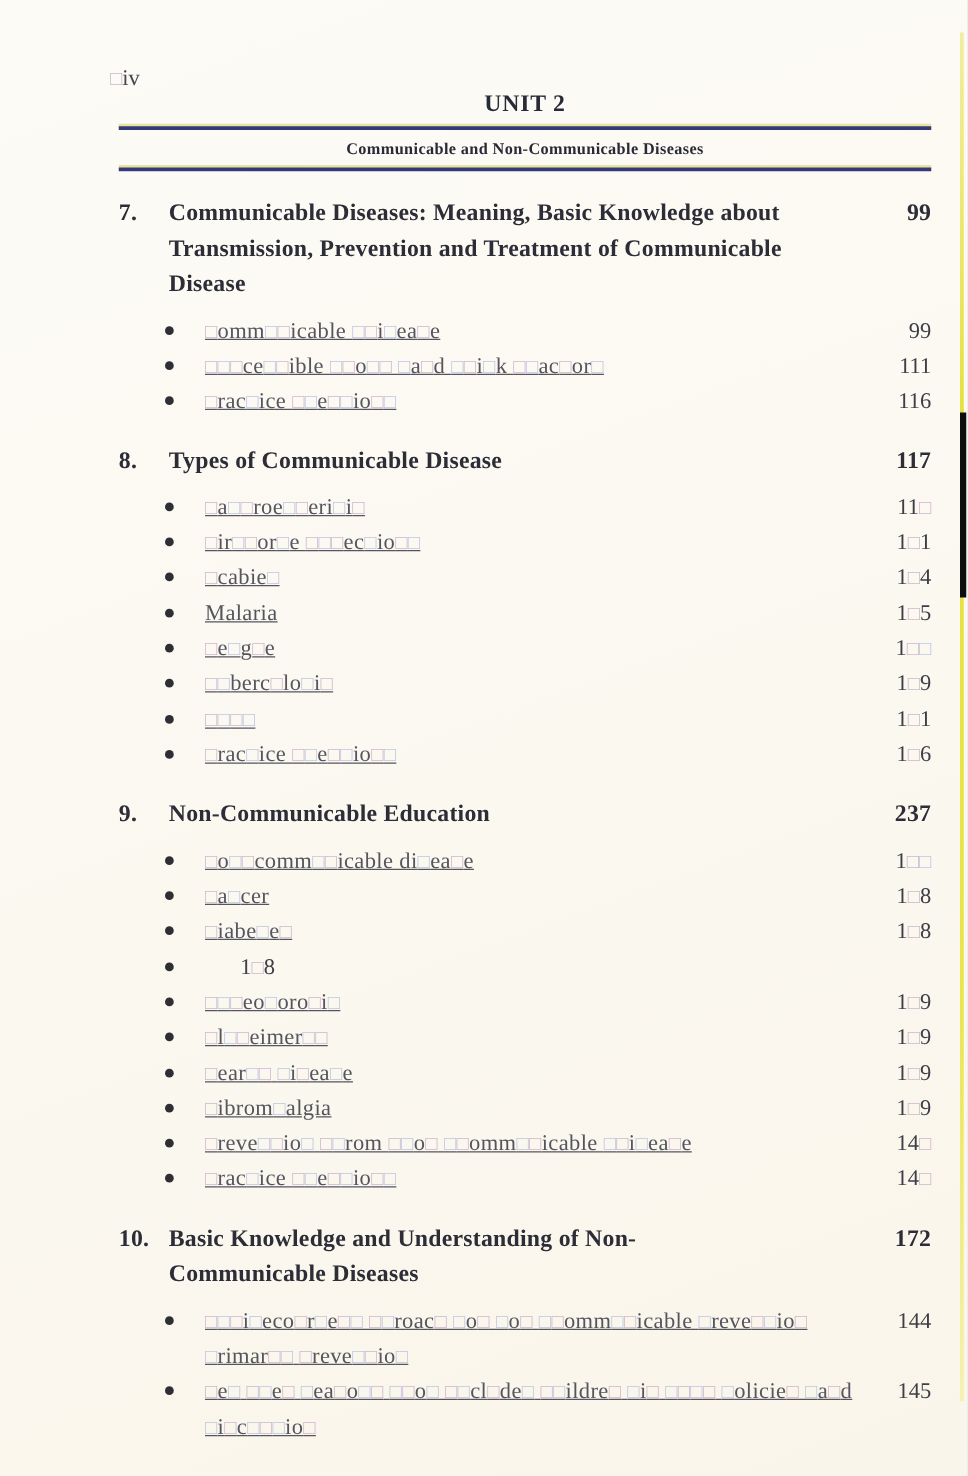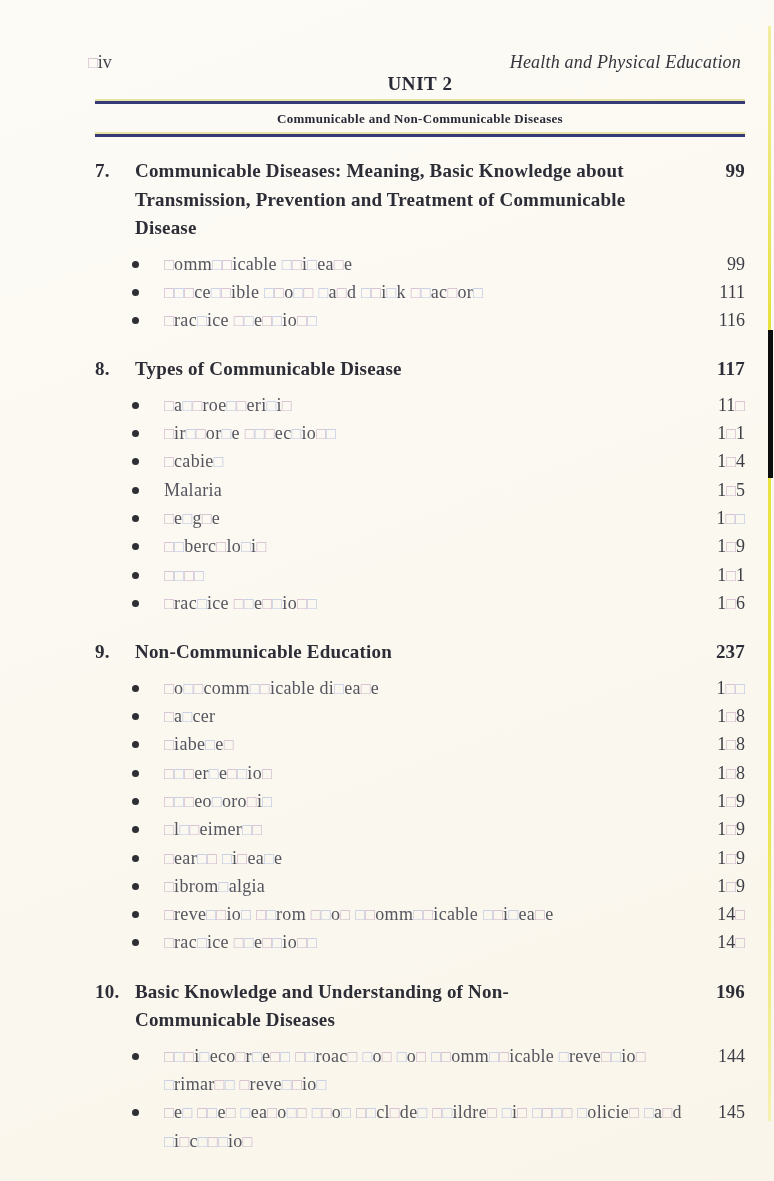--- a/index.html
+++ b/index.html
@@ -32,37 +32,36 @@
   .chapter{display:flex;margin-top:20px;font-weight:bold;font-size:19px;
     line-height:28.5px;color:#2c2d36;letter-spacing:.2px;}
   .chapter .num{flex:none;width:40px;}
   .chapter .title{flex:1;white-space:pre-line;}
   .chapter .pg{flex:none;min-width:48px;text-align:right;align-self:flex-start;}
 
   .items{margin-top:8px;}
   .item{display:flex;font-size:18px;line-height:27.3px;}
   .bullet{flex:none;width:69px;}
   .dot{display:block;width:7px;height:7px;border-radius:50%;background:#2e2f35;margin:10px 0 0 37px;}
-  .label{flex:1;color:#54555e;white-space:pre-line;letter-spacing:.3px;}
+  .label{flex:1;color:#54555e;white-space:pre-line;letter-spacing:.3px;text-decoration:underline;}
   .item .pg{flex:none;min-width:56px;text-align:right;color:#3d3e46;}
 
   
   .gh{color:#d0b7cd;font-size:.9em;}
   .gh:nth-of-type(even){color:#bdc7e3;}
 </style>
 </head>
 <body>
 
 <div class="page">
   <div class="edge-yellow"></div>
   <div class="edge-black"></div>
 
   <header>
     <span class="folio"><span class="gh">□</span>iv</span>
-    <span class="running">Health and Physical Education</span>
   </header>
 
   <main>
     <div class="unit-label">UNIT 2</div>
     <div class="rule"></div>
     <div class="unit-title">Communicable and Non-Communicable Diseases</div>
     <div class="rule"></div>
 
     <section>
       <div class="chapter">
@@ -188,21 +187,20 @@
           <span class="bullet">
               <i class="dot"></i>
             </span>
           <span class="label"><span class="gh">□</span>iabe<span class="gh">□</span>e<span class="gh">□</span></span>
           <span class="pg">1<span class="gh">□</span>8</span>
         </div>
         <div class="item">
           <span class="bullet">
               <i class="dot"></i>
             </span>
-          <span class="label"><span class="gh">□</span><span class="gh">□</span><span class="gh">□</span>er<span class="gh">□</span>e<span class="gh">□</span><span class="gh">□</span>io<span class="gh">□</span></span>
           <span class="pg">1<span class="gh">□</span>8</span>
         </div>
         <div class="item">
           <span class="bullet">
               <i class="dot"></i>
             </span>
           <span class="label"><span class="gh">□</span><span class="gh">□</span><span class="gh">□</span>eo<span class="gh">□</span>oro<span class="gh">□</span>i<span class="gh">□</span></span>
           <span class="pg">1<span class="gh">□</span>9</span>
         </div>
         <div class="item">
@@ -241,21 +239,21 @@
           <span class="pg">14<span class="gh">□</span></span>
         </div>
       </div>
     </section>
 
     <section>
       <div class="chapter">
         <span class="num">10.</span>
         <span class="title">Basic Knowledge and Understanding of Non-
 Communicable Diseases</span>
-        <span class="pg">196</span>
+        <span class="pg">172</span>
       </div>
       <div class="items">
         <div class="item">
           <span class="bullet">
               <i class="dot"></i>
             </span>
           <span class="label"><span class="gh">□</span><span class="gh">□</span><span class="gh">□</span>i<span class="gh">□</span>eco<span class="gh">□</span>r<span class="gh">□</span>e<span class="gh">□</span><span class="gh">□</span> <span class="gh">□</span><span class="gh">□</span>roac<span class="gh">□</span> <span class="gh">□</span>o<span class="gh">□</span> <span class="gh">□</span>o<span class="gh">□</span> <span class="gh">□</span><span class="gh">□</span>omm<span class="gh">□</span><span class="gh">□</span>icable <span class="gh">□</span>reve<span class="gh">□</span><span class="gh">□</span>io<span class="gh">□</span>
 <span class="gh">□</span>rimar<span class="gh">□</span><span class="gh">□</span> <span class="gh">□</span>reve<span class="gh">□</span><span class="gh">□</span>io<span class="gh">□</span></span>
           <span class="pg">144</span>
         </div>

